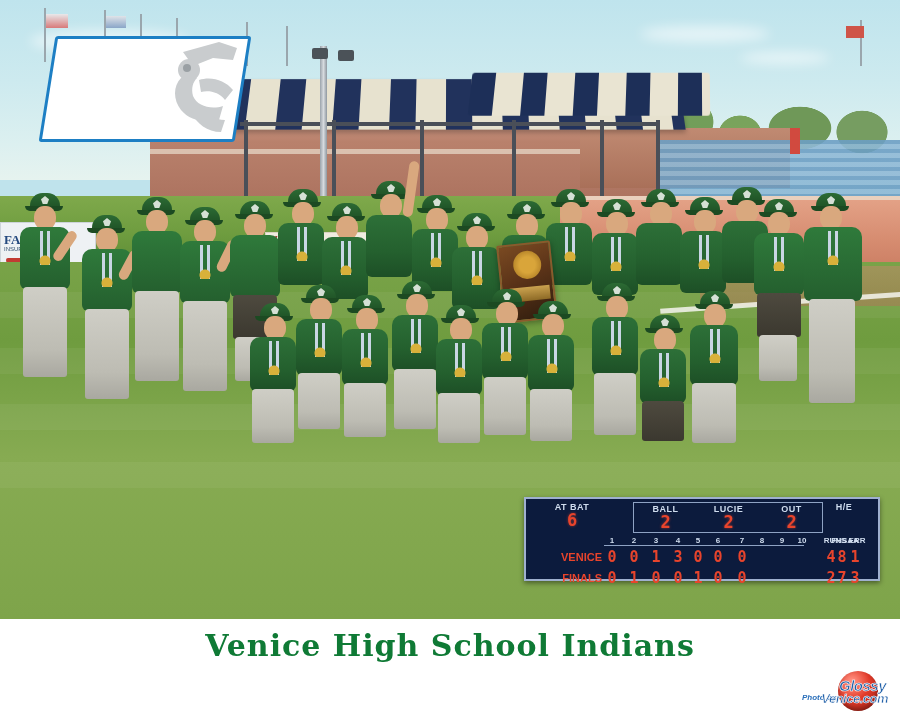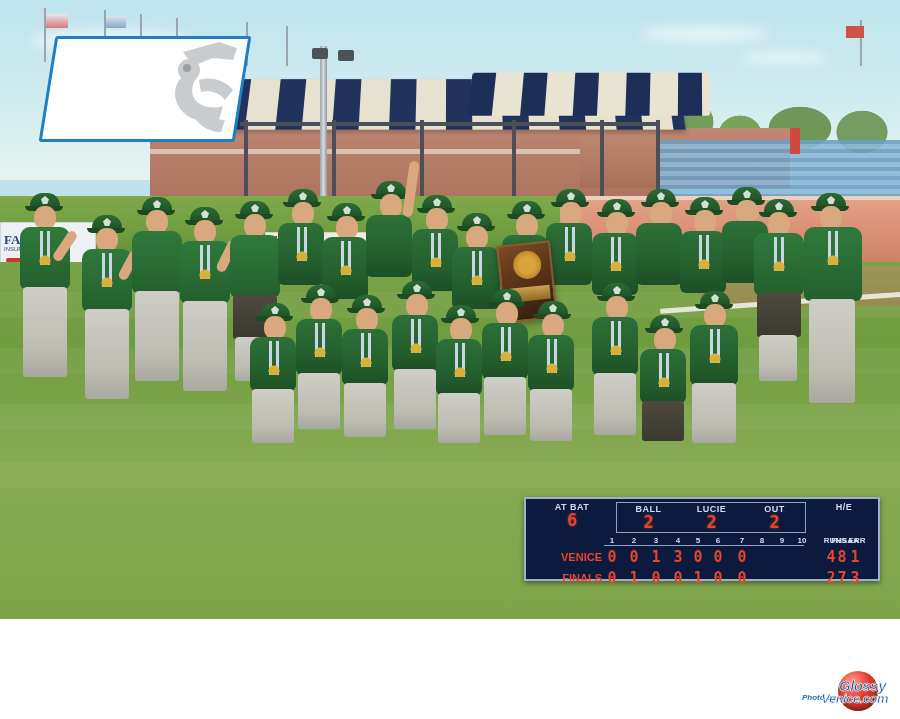--- a/index.html
+++ b/index.html
@@ -247,21 +247,21 @@
     text-align:center;
   }
   .sb-dig {
     color:#e8442c; font-family:"DejaVu Sans Mono", monospace;
     font-weight:bold; font-size:17px; line-height:17px; text-align:center;
     text-shadow: 0 0 3px rgba(232,68,44,.6);
   }
   .sb-top { position:relative; height:33px; }
   .sb-atbat { position:absolute; left:0; top:0; width:84px; }
   .sb-count {
-    position:absolute; left:86px; top:0; width:190px; height:31px;
+    position:absolute; left:103px; top:0; width:190px; height:31px;
     border:1px solid #8fa3c4;
   }
   .sb-count .cell { position:absolute; top:1px; width:63px; }
   .sb-he { position:absolute; left:282px; top:0; width:64px; }
   .sb-grid { position:absolute; left:0; top:34px; width:346px; }
   .sb-inn-hdr { position:relative; height:11px; }
   .sb-inn-hdr span {
     position:absolute; color:#cfdcee; font-family:"Liberation Sans",sans-serif;
     font-weight:bold; font-size:8px; text-align:center; width:16px;
   }
@@ -745,20 +745,21 @@
             <div class="sb-tot" style="left:312px;">3</div>
           </div>
         </div>
 
       </div>
     </div>
 
   </div>
 
   <div id="caption">
+    <div class="cap-line" id="cap1">Venice High School Indians</div>
 
     <div id="glossy">
       <div class="ball"></div>
       <div class="g0">Photo by</div>
       <div class="g1">Glossy</div>
       <div class="g2">Venice.com</div>
     </div>
   </div>
 
 </div>

